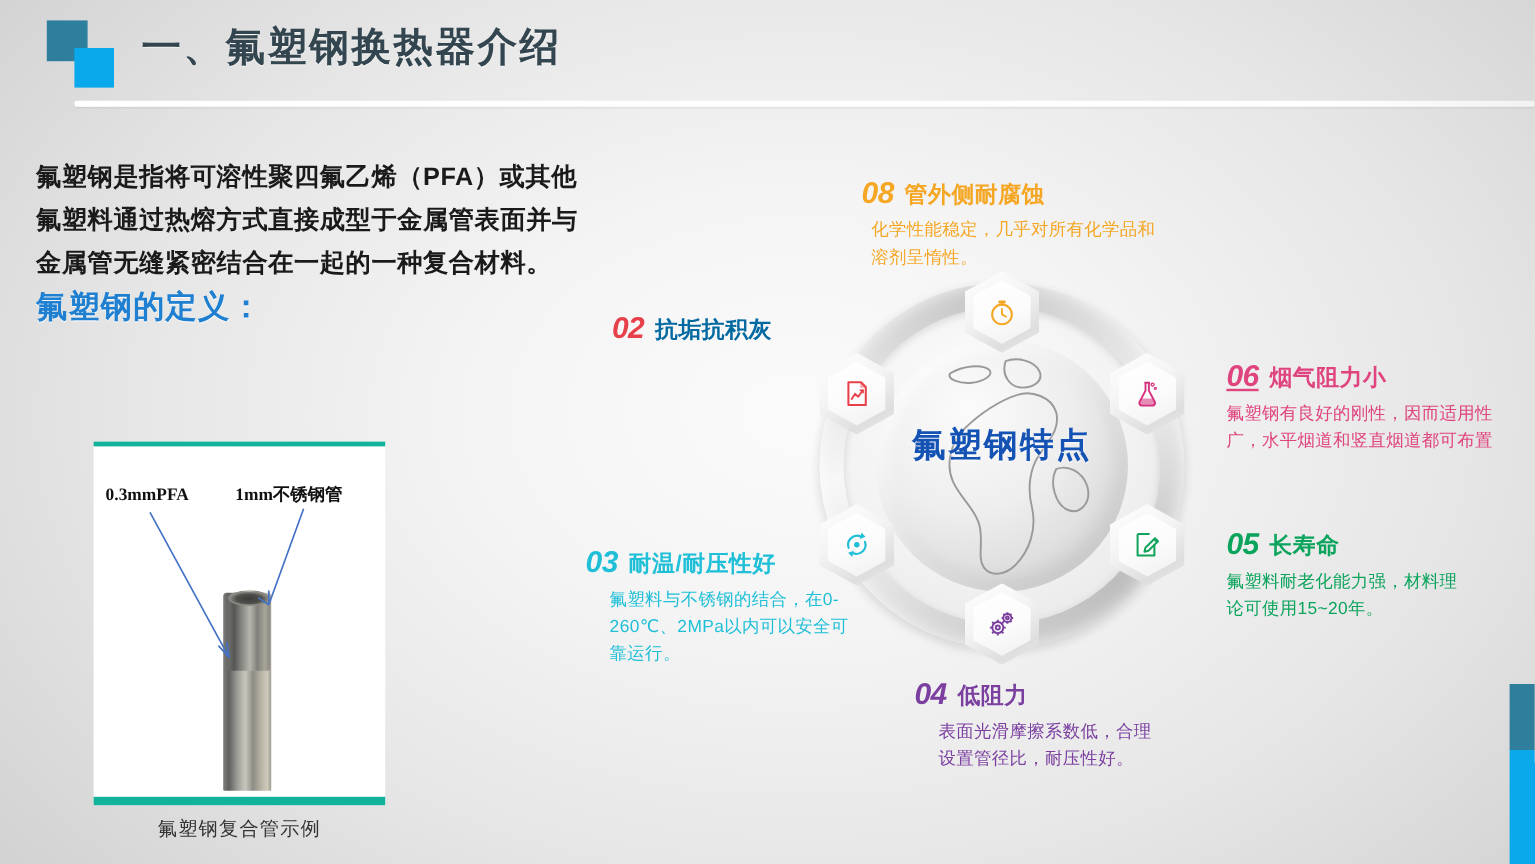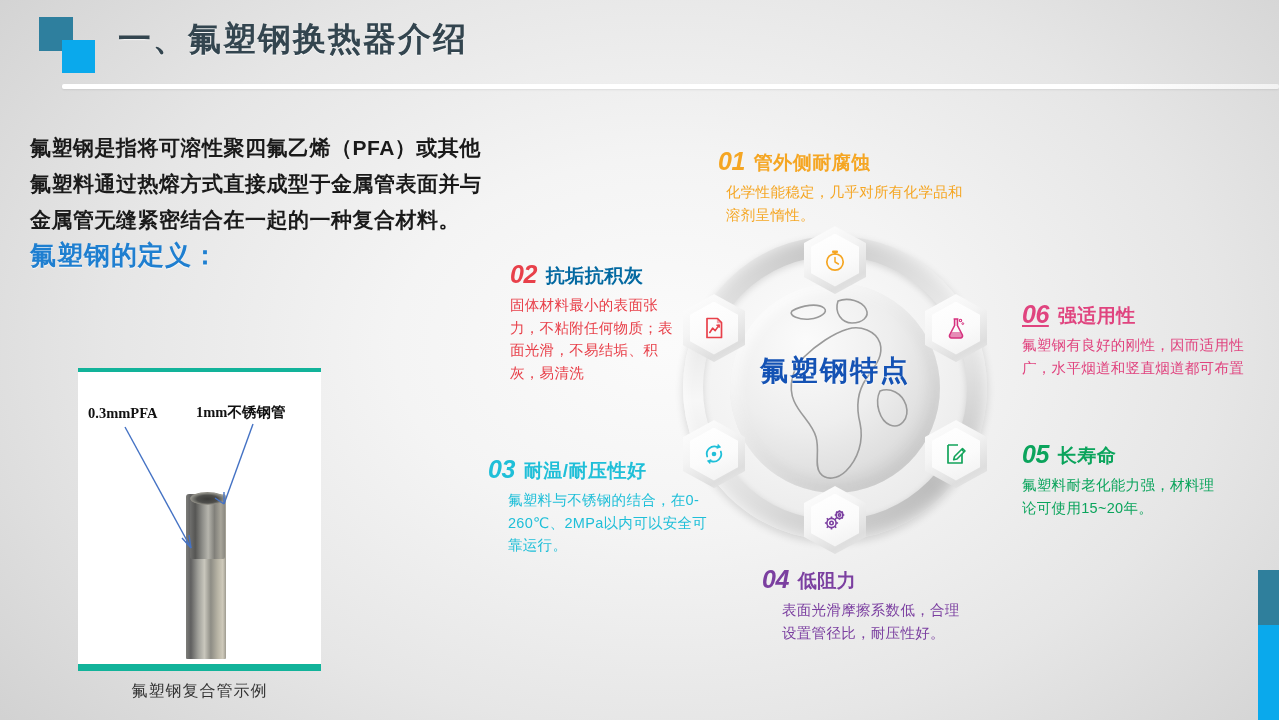--- a/index.html
+++ b/index.html
@@ -203,30 +203,29 @@
     <div class="ph-label" id="ph-label-pfa">0.3mmPFA</div>
     <div class="ph-label" id="ph-label-steel">1mm不锈钢管</div>
   </div>
   <figcaption id="photo-caption">氟塑钢复合管示例</figcaption>
 </figure>
 
 <div id="infographic">
 
   <div class="item" id="item-01">
     <div class="item-head">
-      <span class="item-num" style="color: rgb(245, 166, 35);">01</span><span class="item-title" style="color: rgb(245, 166, 35);">管外侧耐腐蚀</span>
+      <span class="item-num" style="color: rgb(245, 166, 35);">08</span><span class="item-title" style="color: rgb(245, 166, 35);">管外侧耐腐蚀</span>
     </div>
     <div class="item-body" style="color: rgb(245, 166, 35);">化学性能稳定，几乎对所有化学品和溶剂呈惰性。</div>
   </div>
 
   <div class="item" id="item-02">
     <div class="item-head">
       <span class="item-num" style="color: rgb(232, 64, 74);">02</span><span class="item-title" style="color: #0369a1;">抗垢抗积灰</span>
     </div>
-    <div class="item-body" style="color: rgb(232, 64, 74);">固体材料最小的表面张力，不粘附任何物质；表面光滑，不易结垢、积灰，易清洗</div>
   </div>
 
   <div class="item" id="item-03">
     <div class="item-head">
       <span class="item-num" style="color: rgb(31, 191, 216);">03</span><span class="item-title" style="color: rgb(31, 191, 216);">耐温/耐压性好</span>
     </div>
     <div class="item-body" style="color: rgb(31, 191, 216);">氟塑料与不锈钢的结合，在0-260℃、2MPa以内可以安全可靠运行。</div>
   </div>
 
   <div class="item" id="item-04">
@@ -238,21 +237,21 @@
 
   <div class="item" id="item-05">
     <div class="item-head">
       <span class="item-num" style="color: rgb(11, 164, 92);">05</span><span class="item-title" style="color: rgb(11, 164, 92);">长寿命</span>
     </div>
     <div class="item-body" style="color: rgb(11, 164, 92);">氟塑料耐老化能力强，材料理论可使用15~20年。</div>
   </div>
 
   <div class="item" id="item-06">
     <div class="item-head">
-      <span class="item-num" style="color: rgb(224, 68, 127); text-decoration: underline;">06</span><span class="item-title" style="color: rgb(224, 68, 127);">强适用性</span>
+      <span class="item-num" style="color: rgb(224, 68, 127); text-decoration: underline;">06</span><span class="item-title" style="color: rgb(224, 68, 127);">烟气阻力小</span>
     </div>
     <div class="item-body" style="color: rgb(224, 68, 127);">氟塑钢有良好的刚性，因而适用性广，水平烟道和竖直烟道都可布置</div>
   </div>
 
   <div id="ring-wrap">
     <div id="ring-outer"></div>
     <div id="ring-inner-cut"></div>
     <div id="globe">
       <svg width="210" height="210" viewBox="0 0 210 210">
         <g fill="none" stroke="#9a9a9a" stroke-width="1.6" stroke-linejoin="round">

